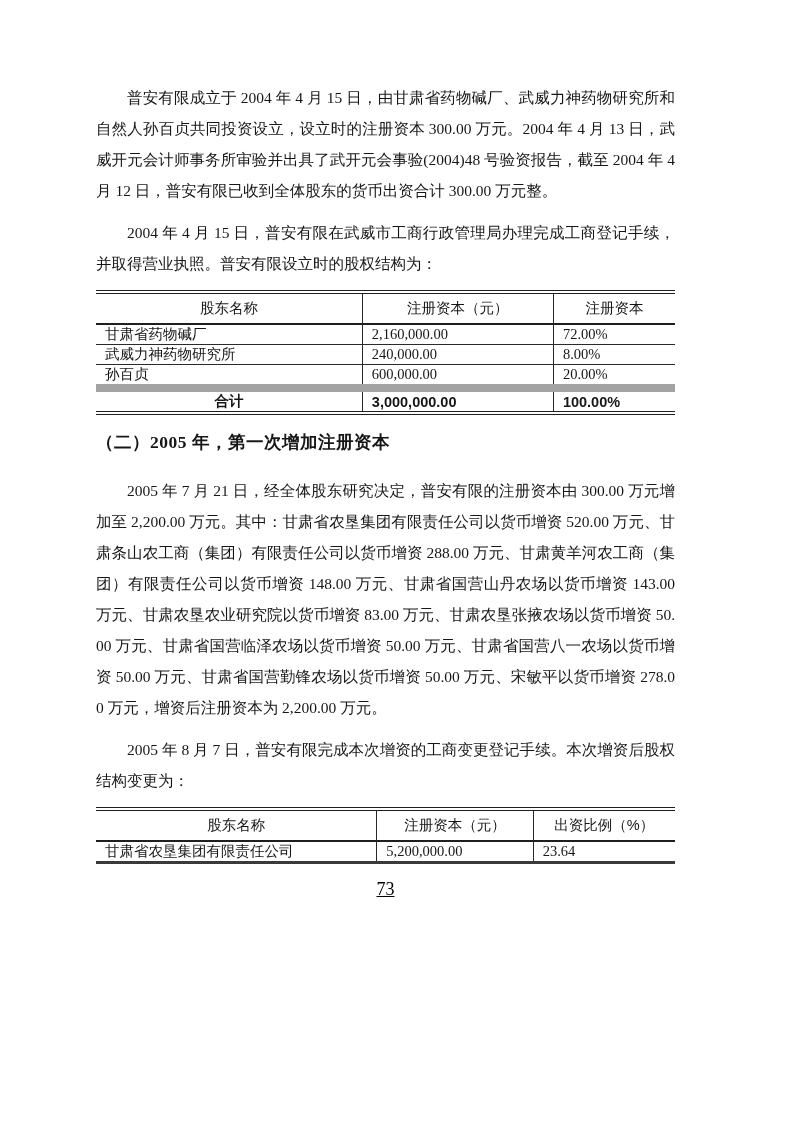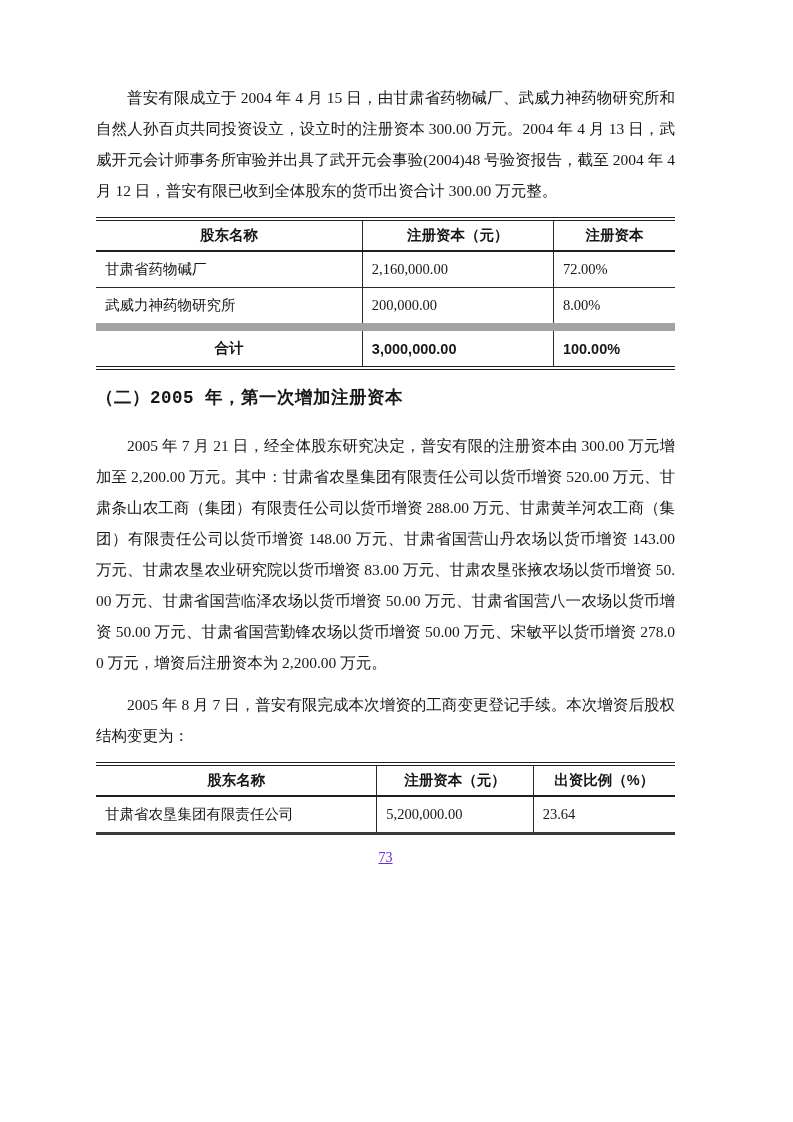--- a/index.html
+++ b/index.html
@@ -22,70 +22,71 @@
     text-indent:2em;
     margin-bottom:11px;
     word-break:break-all;
   }
 
   h2.section-heading {
     font-size:17.5px;
     font-weight:700;
     letter-spacing:0.5px;
     margin:15px 0 21px 0;
-    font-family:Liberation Mono, monospace;
+    font-family:Liberation Serif, serif;
   }
 
   table.equity-table {
     width:100%;
     border-collapse:collapse;
     table-layout:fixed;
     font-size:14.5px;
     margin:6px 0 10px 0;
     border-top:4px double #1f1f1f;
     border-bottom:4px double #1f1f1f;
   }
   table.equity-table.cut-bottom { border-bottom:3px solid #3a3a3a; margin-bottom:0; }
   table.equity-table th {
-    font-weight:700;
+    font-weight:400;
     text-align:center;
     padding:5px 8px;
     border-bottom:2px solid #1f1f1f;
     font-family:"Liberation Sans","DejaVu Sans","Liberation Serif",serif;
     font-size:14.5px;
   }
-  table.equity-table td { padding:8px 9px; border-bottom:1px solid #2a2a2a; }
+  table.equity-table td { padding:0 9px; border-bottom:1px solid #2a2a2a; }
   table.equity-table th:not(:last-child),
   table.equity-table td:not(:last-child) { border-right:1.5px solid #2a2a2a; }
   table.equity-table tr:last-child td { border-bottom:none; }
   td.cell-name { text-align:left; }
   td.cell-num  { text-align:left; }
   tr.total-row td {
     border-top:8px solid #a3a3a3;
     font-weight:700;
     font-family:"Liberation Sans","DejaVu Sans","Liberation Serif",serif;
   }
   tr.total-row td.cell-name { text-align:center; }
 
   .page-footer {
     margin-top:15px;
     text-align:center;
-    font-size:14px;
-    color:#6d28d9;
+    font-size:18px;
+    color:#000000;
     text-decoration:underline;
   }
 </style>
 </head>
 <body>
 
 <div class="page">
   <div class="content">
 
     <p class="body-para">普安有限成立于 2004 年 4 月 15 日，由甘肃省药物碱厂、武威力神药物研究所和自然人孙百贞共同投资设立，设立时的注册资本 300.00 万元。2004 年 4 月 13 日，武威开元会计师事务所审验并出具了武开元会事验(2004)48 号验资报告，截至 2004 年 4 月 12 日，普安有限已收到全体股东的货币出资合计 300.00 万元整。</p>
 
+    <p class="body-para">2004 年 4 月 15 日，普安有限在武威市工商行政管理局办理完成工商登记手续，并取得营业执照。普安有限设立时的股权结构为：</p>
 
     <table class="equity-table">
       <colgroup>
         <col style="width:46%">
         <col style="width:33%">
         <col style="width:21%">
       </colgroup>
       <thead>
         <tr>
           <th>股东名称</th>
@@ -94,22 +95,27 @@
         </tr>
       </thead>
       <tbody>
         <tr>
           <td class="cell-name">甘肃省药物碱厂</td>
           <td class="cell-num">2,160,000.00</td>
           <td class="cell-num">72.00%</td>
         </tr>
         <tr>
           <td class="cell-name">武威力神药物研究所</td>
-          <td class="cell-num">200,000.00</td>
+          <td class="cell-num">240,000.00</td>
           <td class="cell-num">8.00%</td>
+        </tr>
+        <tr>
+          <td class="cell-name">孙百贞</td>
+          <td class="cell-num">600,000.00</td>
+          <td class="cell-num">20.00%</td>
         </tr>
         <tr class="total-row">
           <td class="cell-name">合计</td>
           <td class="cell-num">3,000,000.00</td>
           <td class="cell-num">100.00%</td>
         </tr>
       </tbody>
     </table>
 
     <h2 class="section-heading">（二）2005 年，第一次增加注册资本</h2>

